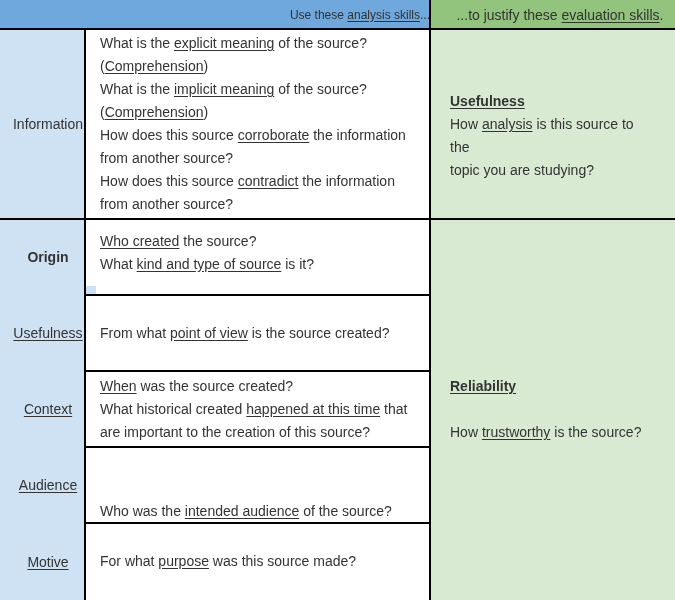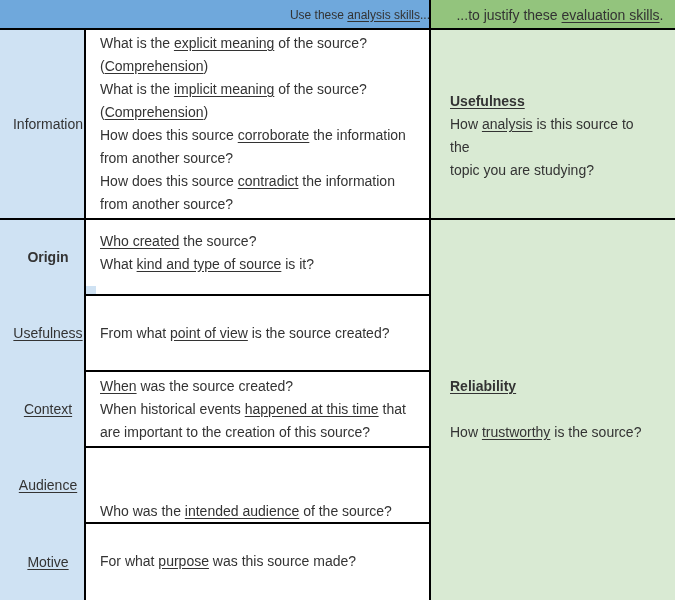--- a/index.html
+++ b/index.html
@@ -58,21 +58,21 @@
   </div>
 <div class="abs q-cell" style="top:295px;height:76px;">
   <div><span>From what </span><u>point of view</u><span> is the source created?</span></div>
 </div>
 
 <div class="abs label-cell" style="top:371px;height:76px;">
     <u>Context</u>
   </div>
 <div class="abs q-cell" style="top:371px;height:76px;">
   <div><span></span><u>When</u><span> was the source created?</span></div>
-  <div><span>When historical events </span><u>happened at this time</u><span> that</span></div>
+  <div><span>What historical created </span><u>happened at this time</u><span> that</span></div>
   <div><span>are important to the creation of this source?</span></div>
 </div>
 
 <div class="abs label-cell" style="top:447px;height:76px;">
     <u>Audience</u>
   </div>
 <div class="abs q-cell" style="top:447px;height:76px;justify-content:flex-end;">
   <div><span>Who was the </span><u>intended audience</u><span> of the source?</span></div>
 </div>
 

